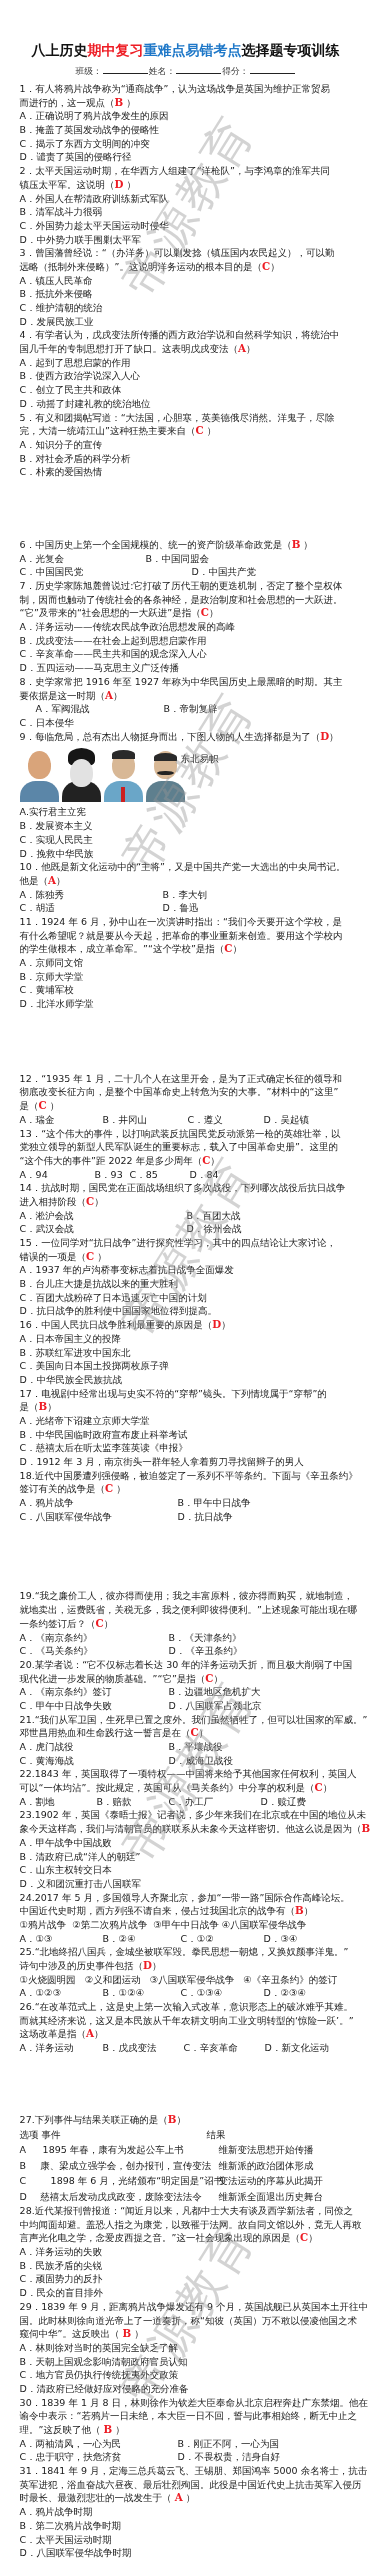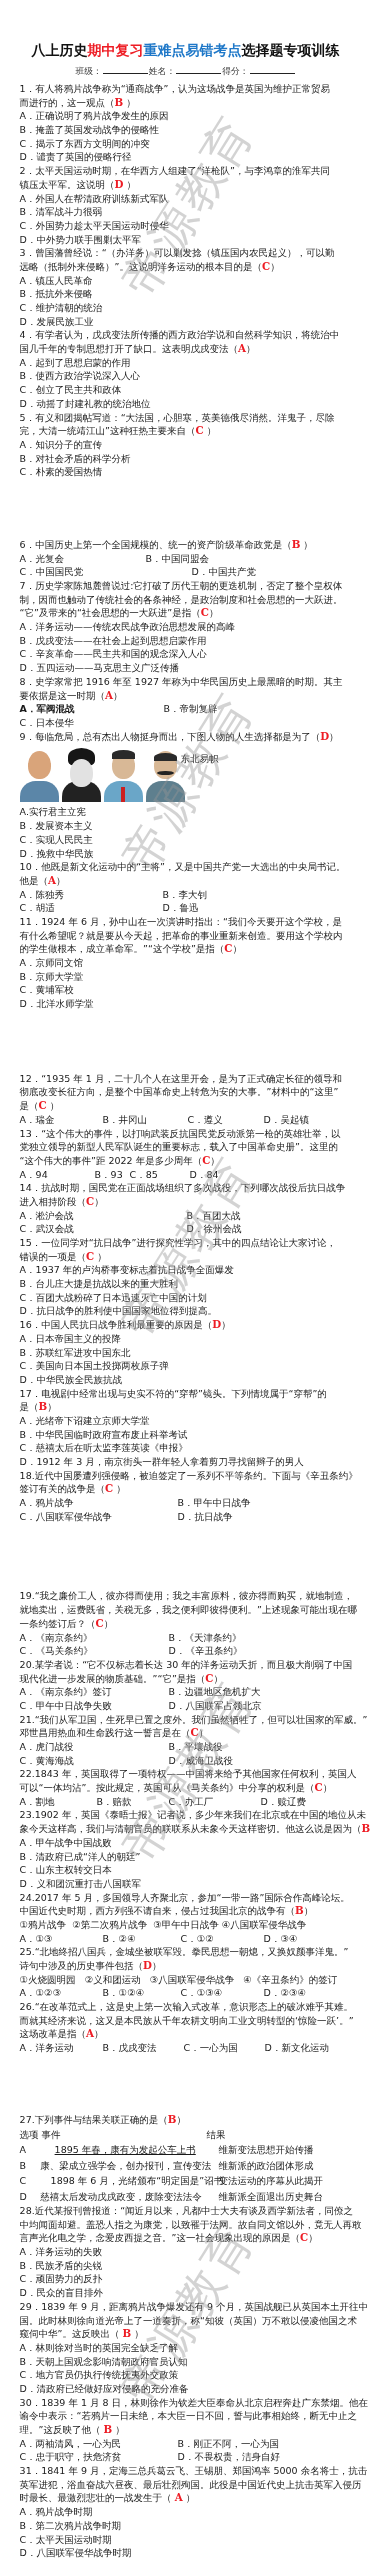--- a/index.html
+++ b/index.html
@@ -100,21 +100,21 @@
         <div class="line"><span>“它”及带来的“社会思想的一大跃进”是指（</span><span class="ans">C</span><span>）</span></div>
         <div class="line">A．洋务运动——传统农民战争政治思想发展的高峰</div>
         <div class="line">B．戊戌变法——在社会上起到思想启蒙作用</div>
         <div class="line">C．辛亥革命——民主共和国的观念深入人心</div>
         <div class="line">D．五四运动——马克思主义广泛传播</div>
       </div>
       <div class="question">
         <div class="line"><span>8．史学家常把 1916 年至 1927 年称为中华民国历史上最黑暗的时期。其主</span></div>
         <div class="line"><span>要依据是这一时期（</span><span class="ans">A</span><span>）</span></div>
         <div class="line row" style="position: relative;">
-          <span class="cell" style="position: absolute; left: 0px; font-weight: bold;">A．军阀混战</span>
+          <span class="cell" style="position: absolute; left: 16px;">A．军阀混战</span>
           <span class="cell" style="position: absolute; left: 144px;">B．帝制复辟</span>
         </div>
         <div class="line row" style="position: relative;">
           <span class="cell" style="position: absolute; left: 0px;">C．日本侵华</span>
           <span class="cell" style="position: absolute; left: 144px; margin-top: 36px;">D．东北易帜</span>
         </div>
       </div>
       <div class="question">
         <div class="line"><span>9．每临危局，总有杰出人物挺身而出，下图人物的人生选择都是为了（</span><span class="ans">D</span><span>）</span></div>
         <div class="portraits">
@@ -314,34 +314,34 @@
           <span class="cell" style="position: absolute; left: 244px;">D．②③④</span>
         </div>
       </div>
       <div class="question">
         <div class="line"><span>26.“在改革范式上，这是史上第一次输入式改革，意识形态上的破冰难乎其难。</span></div>
         <div class="line"><span>而就其经济来说，这又是本民族从千年农耕文明向工业文明转型的‘惊险一跃’。”</span></div>
         <div class="line"><span>这场改革是指（</span><span class="ans">A</span><span>）</span></div>
         <div class="line row" style="position: relative;">
           <span class="cell" style="position: absolute; left: 0px;">A．洋务运动</span>
           <span class="cell" style="position: absolute; left: 83px;">B．戊戌变法</span>
-          <span class="cell" style="position: absolute; left: 164px;">C．一心为国</span>
+          <span class="cell" style="position: absolute; left: 164px;">C．辛亥革命</span>
           <span class="cell" style="position: absolute; left: 245px; text-align: center;">D．新文化运动</span>
         </div>
         <div class="gap" style="height: 58px;"></div>
       </div>
       <div class="question">
         <div class="line"><span>27.下列事件与结果关联正确的是（</span><span class="ans">B</span><span>）</span></div>
         <div class="line" style="position: relative; height: 15.5px; line-height: 15.5px;">
           <span style="position: absolute; left: 0px;">选项 事件</span>
           <span style="position: absolute; left: 187px;">结果</span>
         </div>
         <div class="line" style="position: relative; height: 15.5px; line-height: 15.5px;">
           <span style="position: absolute; left: 0px;">A</span>
-          <span style="position: absolute; left: 35px; text-decoration: underline;">1895 年春，康有为发起公车上书</span>
+          <span style="position: absolute; left: 23px;">1895 年春，康有为发起公车上书</span>
           <span style="position: absolute; left: 199px;">维新变法思想开始传播</span>
         </div>
         <div class="line" style="position: relative; height: 15.5px; line-height: 15.5px;">
           <span style="position: absolute; left: 0px;">B</span>
           <span style="position: absolute; left: 20.6px;">康、梁成立强学会，创办报刊，宣传变法</span>
           <span style="position: absolute; left: 199px;">维新派的政治团体形成</span>
         </div>
         <div class="line" style="position: relative; height: 15.5px; line-height: 15.5px;">
           <span style="position: absolute; left: 0px;">C</span>
           <span style="position: absolute; left: 31px;">1898 年 6 月，光绪颁布“明定国是”诏书</span>

